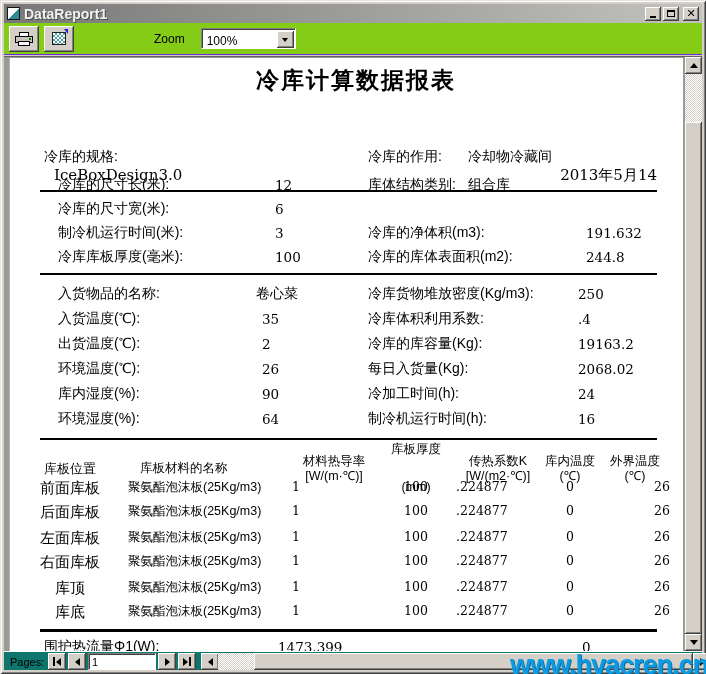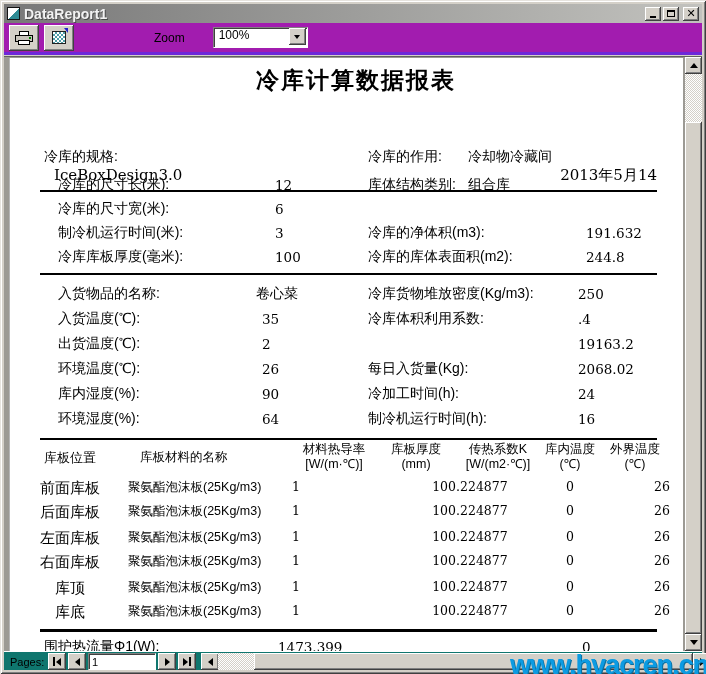--- a/index.html
+++ b/index.html
@@ -32,22 +32,22 @@
     box-shadow: inset -1px -1px 0 #404040, inset 1px 1px 0 #ffffff, inset -2px -2px 0 #808080;
     display:flex; align-items:center; justify-content:center;
   }
   .cap-btn.close { margin-left:2px; }
   .g-min { width:6px; height:2px; background:#000; margin-top:7px; }
   .g-max { width:8px; height:7px; border:1px solid #000; border-top:2px solid #000; }
   .g-close { font-size:11px; font-weight:bold; line-height:10px; color:#000; font-family:"DejaVu Sans",sans-serif; }
   
   .toolbar {
     position:absolute; left:4px; top:23px; right:4px; height:32px;
-    background:#a21caf; display:flex; align-items:center;
-    border-bottom:3px solid #6d28d9;
+    background:#84cc16; display:flex; align-items:center;
+    border-bottom:1px solid #6d28d9;
   }
   .tool-btn {
     width:30px; height:26px; margin-left:5px; background:#d4d0c8;
     box-shadow: inset -1px -1px 0 #404040, inset 1px 1px 0 #ffffff, inset -2px -2px 0 #808080;
     display:flex; align-items:center; justify-content:center; position:relative;
   }
   .printer { width:18px; height:14px; position:relative; }
   .printer .p-paper { position:absolute; left:4px; top:0; width:10px; height:5px; background:#fff; border:1px solid #000; }
   .printer .p-body { position:absolute; left:0; top:4px; width:18px; height:7px; background:#c8c4bc; border:1px solid #000; }
   .printer .p-out { position:absolute; left:3px; top:9px; width:12px; height:5px; background:#fff; border:1px solid #000; }
@@ -58,24 +58,24 @@
       linear-gradient(45deg,#4f9ea8 25%,transparent 25%,transparent 75%,#4f9ea8 75%),
       linear-gradient(45deg,#4f9ea8 25%,#ffffff 25%,#ffffff 75%,#4f9ea8 75%);
     background-size:4px 4px; background-position:0 0,2px 2px;
   }
   .export-ic .e-arr {
     position:absolute; right:-3px; top:-4px; width:0; height:0;
     border-left:4px solid transparent; border-top:5px solid #2222cc;
   }
   .zoom-label { margin-left:80px; font-size:12px; color:#000; }
   .zoom-combo {
-    margin-left:28px; width:95px; height:21px; background:#fff;
+    margin-left:16px; width:95px; height:21px; background:#fff;
     border:1px solid; border-color:#808080 #ffffff #ffffff #808080;
     box-shadow: inset 1px 1px 0 #404040;
-    display:flex; align-items:flex-start; position:relative;
+    display:flex; align-items:flex-end; position:relative;
   }
   .zoom-value { font-size:12px; padding-left:5px; flex:1; }
   .combo-btn {
     width:17px; height:17px; margin-right:1px; background:#d4d0c8;
     box-shadow: inset -1px -1px 0 #404040, inset 1px 1px 0 #ffffff, inset -2px -2px 0 #808080;
     display:flex; align-items:center; justify-content:center;
   }
   
   .client {
     position:absolute; left:4px; top:56px; width:698px; height:596px;
@@ -93,21 +93,21 @@
   .val { font-family:"DejaVu Serif", serif; font-size:13.5px; }
   .lbl { font-size:14px; }
   .hr { position:absolute; background:#000; }
   
   .t-head { position:absolute; left:12px; top:384px; width:648px; display:flex; font-size:12.5px; }
   .t-head .cell { display:flex; flex-direction:column; align-items:center; justify-content:center; line-height:15px; }
   .t-row { position:absolute; left:12px; width:648px; display:flex; font-size:12.5px; }
   .c0 { width:96px; text-align:center; font-size:15px; }
   .c1 { width:174px; text-align:left; padding-left:10px; }
   .c2 { width:84px; text-align:left; }
-  .c3 { width:80px; text-align:right; }
+  .c3 { width:80px; text-align:center;gap:23px; }
   .c4 { width:84px; text-align:left; }
   .c5 { width:60px; text-align:center; }
   .c6 { width:70px; text-align:right; }
   .t-row .num { font-family:"DejaVu Serif", serif; }
   
   .vscroll { position:absolute; right:4px; top:57px; width:17px; height:594px; }
   .track {
     position:absolute;
     background-color:#e9e7e2;
     background-image:
@@ -241,20 +241,21 @@
       <span class="abs val" style="left:252px;top:303px">26</span>
       <span class="abs lbl" style="left:48px;top:327px">库内湿度(%):</span>
       <span class="abs val" style="left:252px;top:328px">90</span>
       <span class="abs lbl" style="left:48px;top:352px">环境湿度(%):</span>
       <span class="abs val" style="left:252px;top:353px">64</span>
 
       <span class="abs lbl" style="left:358px;top:227px">冷库货物堆放密度(Kg/m3):</span>
       <span class="abs val" style="left:568px;top:228px">250</span>
       <span class="abs lbl" style="left:358px;top:252px">冷库体积利用系数:</span>
       <span class="abs val" style="left:568px;top:253px">.4</span>
+      <span class="abs lbl" style="left:358px;top:277px">冷库的库容量(Kg):</span>
       <span class="abs val" style="left:568px;top:278px">19163.2</span>
       <span class="abs lbl" style="left:358px;top:302px">每日入货量(Kg):</span>
       <span class="abs val" style="left:568px;top:303px">2068.02</span>
       <span class="abs lbl" style="left:358px;top:327px">冷加工时间(h):</span>
       <span class="abs val" style="left:568px;top:328px">24</span>
       <span class="abs lbl" style="left:358px;top:352px">制冷机运行时间(h):</span>
       <span class="abs val" style="left:568px;top:353px">16</span>
 
       <div class="hr" style="left:30px;top:380px;width:617px;height:2px"></div>
 

